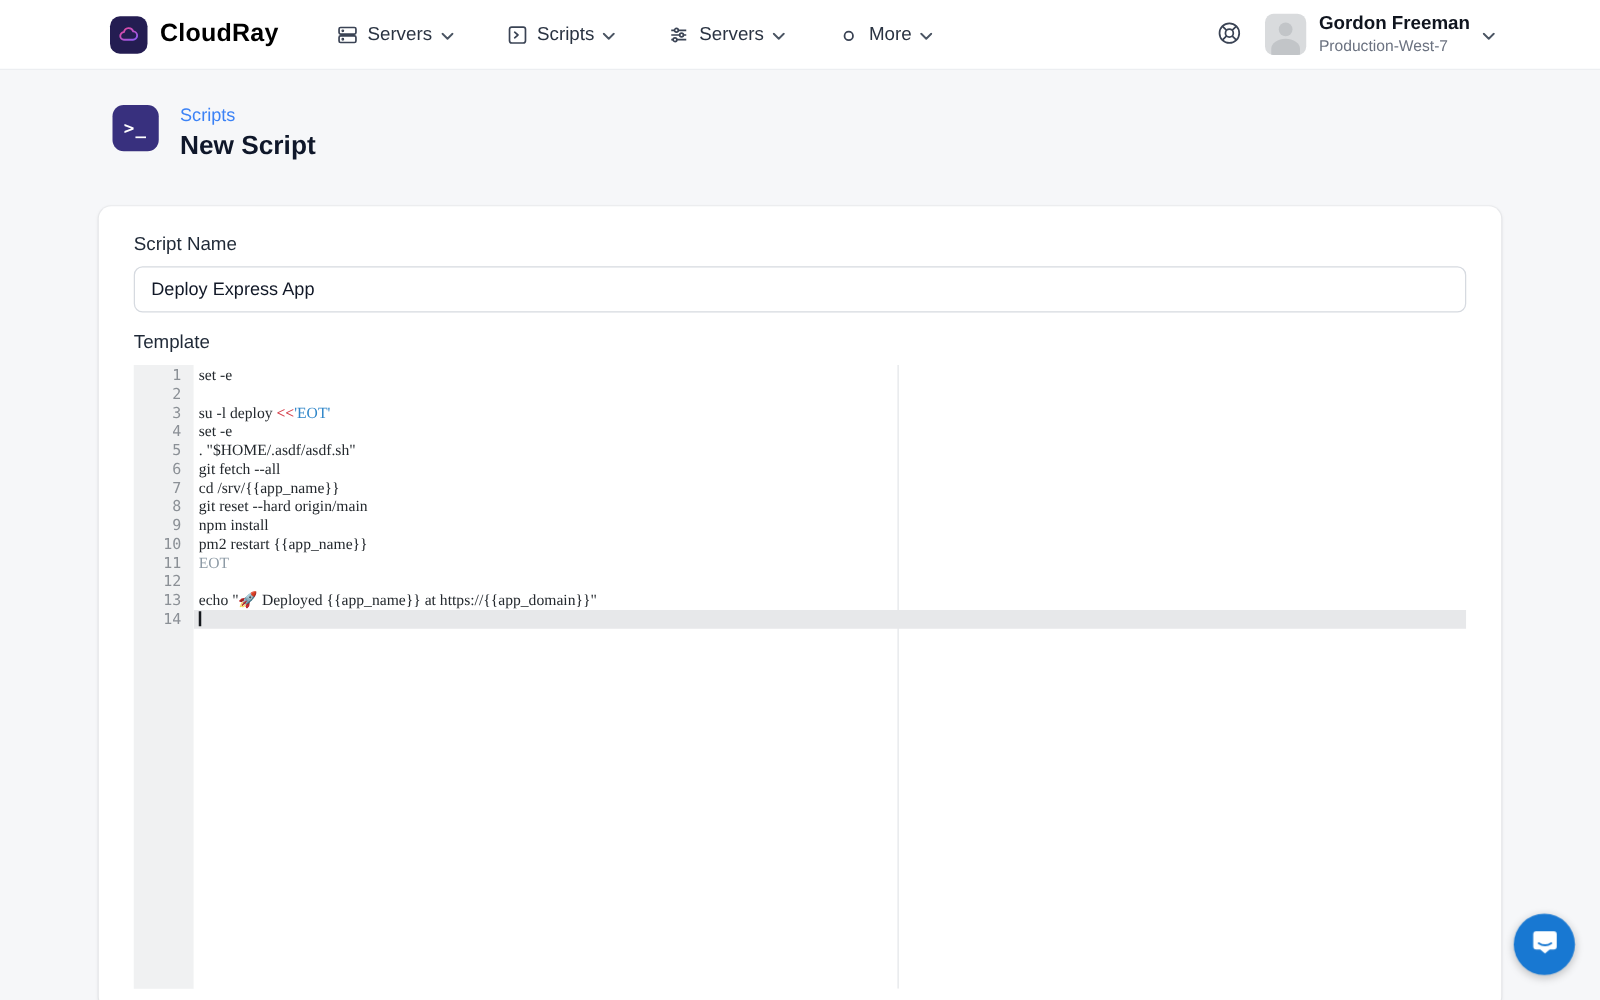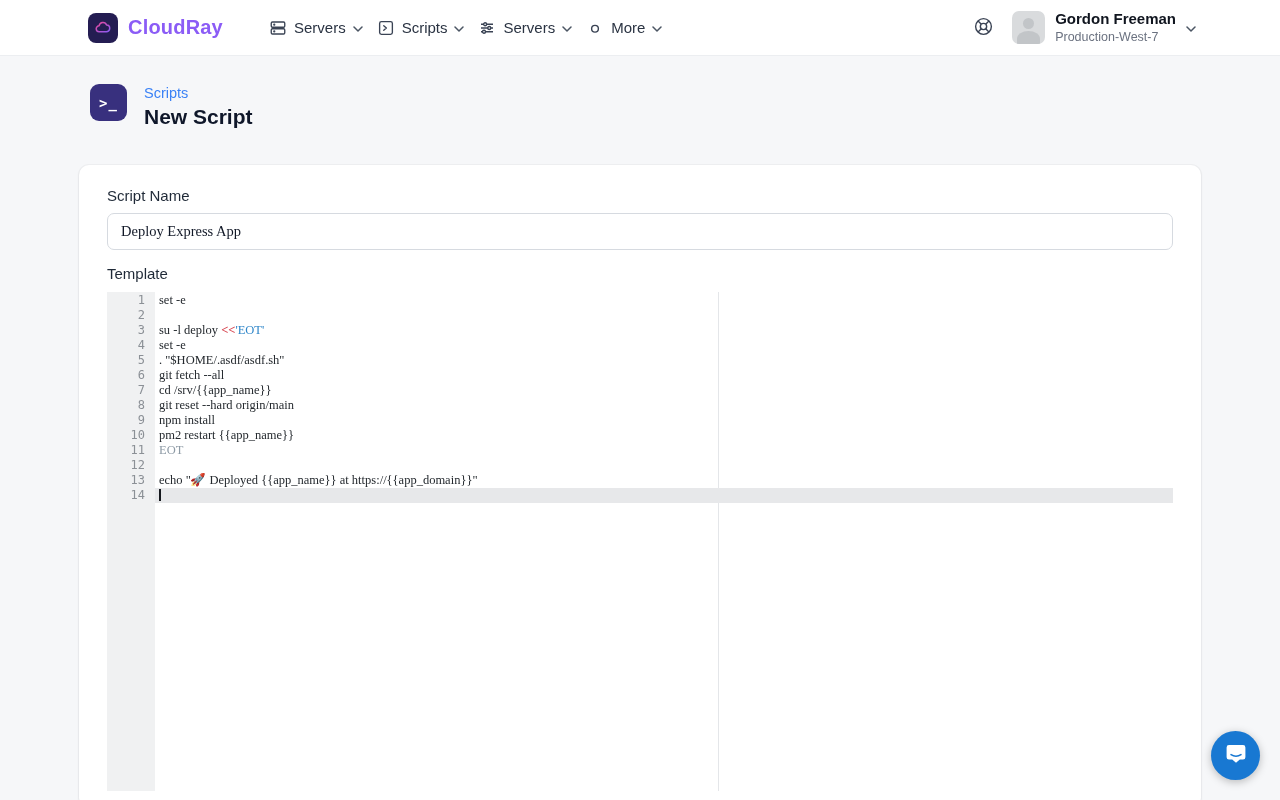--- a/index.html
+++ b/index.html
@@ -14,23 +14,23 @@
   
   .navbar {
     height: 56px; background: #fff; border-bottom: 1px solid #eceef1;
     display: flex; align-items: center; padding: 0 84px 0 88px;
   }
   .brand { display: flex; align-items: center; gap: 10px; cursor: pointer; }
   .brand-badge {
     width: 30px; height: 30px; border-radius: 8px; background: #241d52;
     display: flex; align-items: center; justify-content: center;
   }
-  .brand-name { font-size: 20px; font-weight: 800; color: #8b5cf6; letter-spacing: .2px; }
-
-  .nav { display: flex; margin-left: 46px; gap: 14px; }
+  .brand-name { font-size: 20px; font-weight: 800; color: #000000; letter-spacing: .2px; }
+
+  .nav { display: flex; margin-left: 46px; gap: 42px; }
   .nav-item { display: flex; align-items: center; gap: 7px; font-size: 15px; color: #2a3342; font-weight: 500; cursor: pointer; }
   .nav-icon, .nav-icon svg { width: 18px; height: 18px; display: block; }
   .chev { display: flex; align-items: center; margin-top: 2px; }
 
   .nav-right { margin-left: auto; display: flex; align-items: center; gap: 18px; }
   .help-btn { background: none; border: none; padding: 0; cursor: pointer; display: flex; }
   .help-btn svg { width: 21px; height: 21px; }
   .user-menu { display: flex; align-items: center; gap: 10px; cursor: pointer; }
   .avatar {
     width: 33px; height: 33px; border-radius: 7px; background: #d9dbdd;
@@ -60,21 +60,21 @@
   .page-title { font-size: 21px; font-weight: 700; color: #0f172a; margin: 3px 0 0; }
 
   
   .card {
     background: #fff; border-radius: 10px; margin-top: 36px; padding: 22px 28px 16px;
     box-shadow: 0 1px 3px rgba(16,24,40,.08), 0 0 0 1px rgba(16,24,40,.03);
   }
   .field-label { font-size: 15px; color: #1f2937; margin-bottom: 9px; }
   .text-input {
     width: 100%; height: 37px; border: 1px solid #d6dae0; border-radius: 7px;
-    padding: 0 13px; font-size: 14.5px; color: #111827; font-family: Liberation Serif, serif; outline: none;
+    padding: 0 13px; font-size: 14.5px; color: #111827; font-family: Liberation Sans, sans-serif; outline: none;
   }
   .label-template { margin-top: 15px; }
 
   
   .editor { display: flex; height: 499px; margin-top: 10px; font-family: "DejaVu Sans Mono", monospace; }
   .gutter {
     width: 48px; flex-shrink: 0; background: #f0f1f2; color: #8b9096;
     font-size: 12px; text-align: right; padding-top: 1px;
   }
   .gutter-line { height: 15px; line-height: 15px; padding-right: 10px; }

